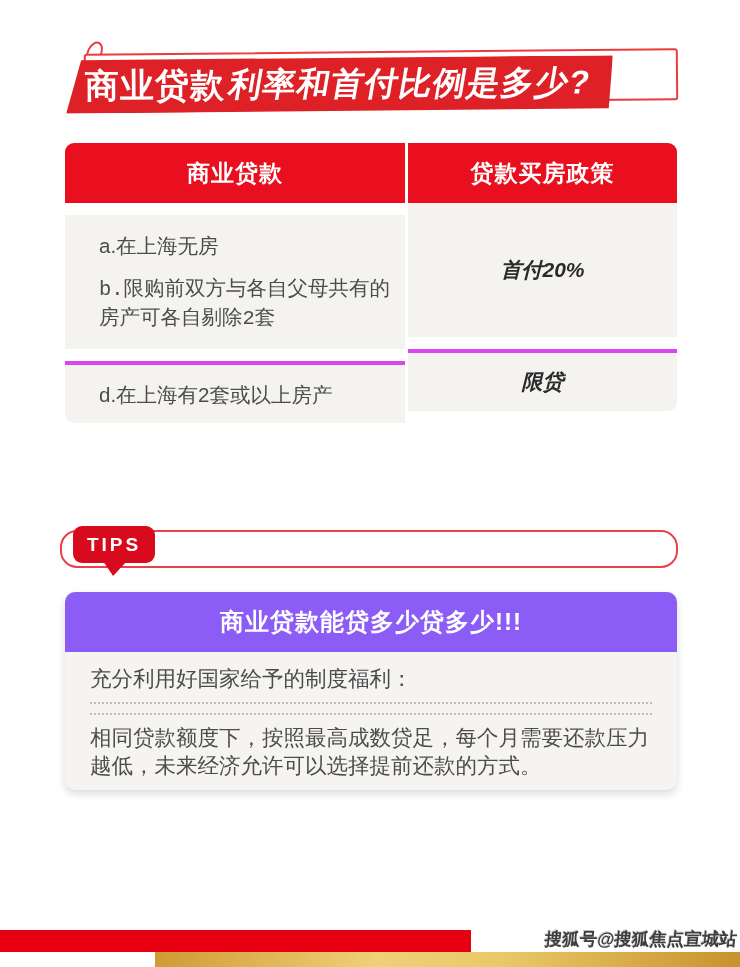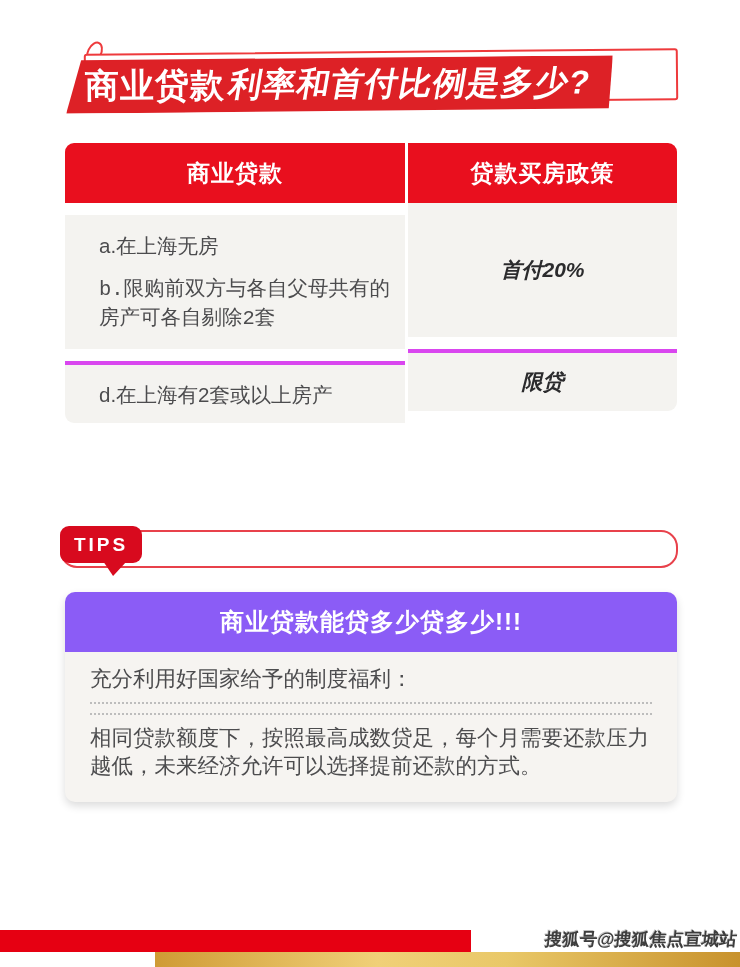--- a/index.html
+++ b/index.html
@@ -57,42 +57,42 @@
   .tbl-row.r3 .cell { height:62px;  border-top:4px solid #d946ef; }
   .tbl-row.r3 .cell.left  { border-bottom-left-radius:9px; }
   .tbl-row.r3 .cell.right { border-bottom-right-radius:9px; }
 
   
   .tips-box {
     position:absolute; left:60px; top:530px; width:618px; height:38px;
     background:#fff; border:2px solid #e8414b; border-radius:17px;
   }
   .tips-badge {
-    position:absolute; left:60px; top:526px; width:82px; height:37px;
+    position:absolute; left:73px; top:526px; width:82px; height:37px;
     background:#d80a1e; border-radius:9px;
     display:flex; align-items:center; justify-content:center;
     color:#fff; font-weight:bold; font-size:19px; letter-spacing:3px;
   }
   .tips-tail {
     position:absolute; left:103px; top:561px; width:24px; height:15px;
     background:#d80a1e; clip-path:polygon(0 0, 100% 0, 42% 100%);
   }
 
   
   .info-card {
     position:absolute; left:65px; top:592px; width:612px;
     background:#f6f4f1; border-radius:10px;
     box-shadow:0 4px 9px rgba(0,0,0,0.14);
   }
   .info-card .card-head {
     height:60px; background:#8b5cf6; border-radius:10px 10px 0 0;
     display:flex; align-items:center; justify-content:center;
     color:#fff; font-weight:bold; font-size:24px; letter-spacing:1px;
   }
-  .info-card .card-body { padding:13px 25px 22px 25px; }
+  .info-card .card-body { padding:13px 25px 10px 25px; }
   .card-body .sec { color:#4c4c4e; font-size:21.5px; line-height:28px; }
   .card-body .sep { border-top:2px dotted #bdbdbd; margin:9px 0; }
 
   
   .footer-red  { position:absolute; left:0; top:930px; width:471px; height:22px; background:#e60012; }
   .footer-gold {
     position:absolute; left:155px; top:952px; width:585px; height:15px;
     background:linear-gradient(90deg,#cf9b35 0%,#f0d078 38%,#e9c868 60%,#c8922d 100%);
   }
   .watermark {

